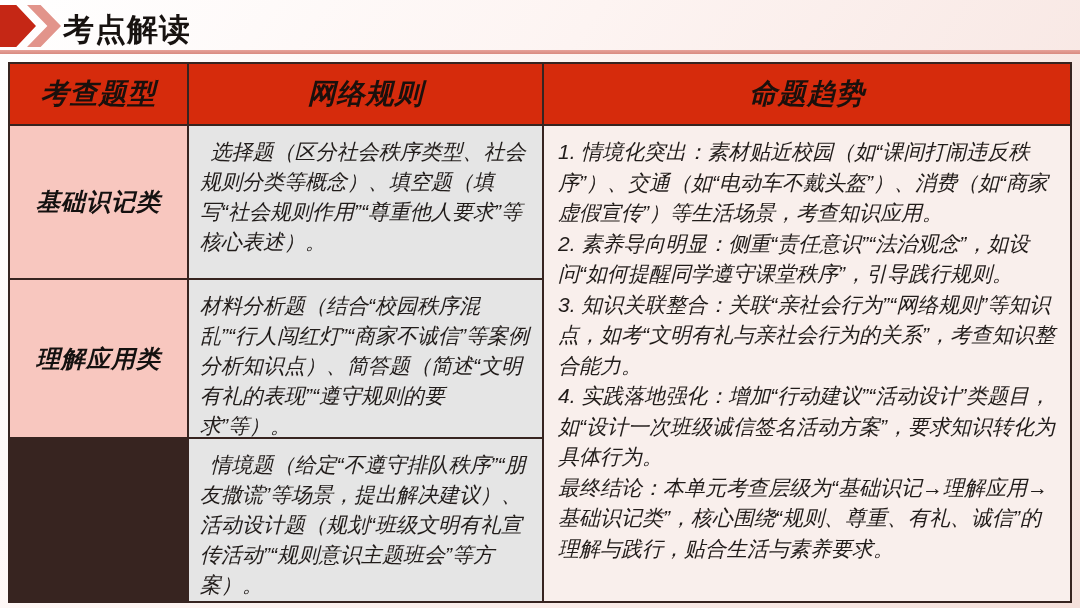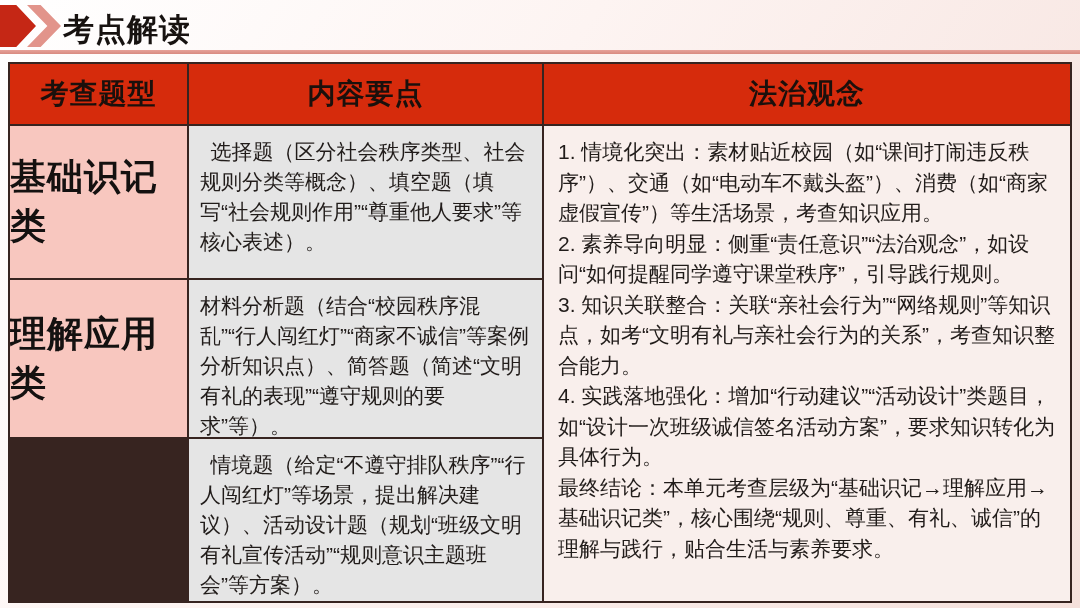--- a/index.html
+++ b/index.html
@@ -34,31 +34,32 @@
 
   
   .table {
     position:absolute; left:8px; top:62px; width:1064px; height:541px;
     display:grid;
     grid-template-columns:177px 353px 1fr;
     grid-template-rows:60px 152px 157px 1fr;
     gap:2px;
     background:#372420;            
     border:2px solid #372420;
+    font-style:italic;
   }
   .cell { overflow:hidden; }
   .th {
     background:#d62b0c;
     display:flex; align-items:center; justify-content:center;
     font-size:28px; font-weight:800; color:#1b100c; letter-spacing:1px;
   }
   .type {
     background:#f8c7bf;
     display:flex; align-items:center; justify-content:center;
-    font-size:36px; font-weight:800; color:#141110; letter-spacing:1px;
+    font-size:24px; font-weight:800; color:#141110; letter-spacing:1px;
   }
   .content {
     background:#e5e5e5;
     font-size:21px; line-height:30px; color:#211c1a;
     padding:11px 10px 8px 11px;
     white-space:pre-wrap;
   }
   .trend {
     background:#f9efec;
     font-size:21px; line-height:30.5px; color:#211c1a;
@@ -82,30 +83,30 @@
       <span class="chev chev-dark"></span>
       <span class="chev chev-light"></span>
     </div>
     <h1 class="title">考点解读</h1>
     <div class="accent-line"></div>
   </header>
 
   <div class="table">
 
     <div class="cell th a-h1">考查题型</div>
-    <div class="cell th a-h2">内容要点</div>
-    <div class="cell th a-h3">法治观念</div>
+    <div class="cell th a-h2">网络规则</div>
+    <div class="cell th a-h3">命题趋势</div>
 
     <div class="cell type a-t1">基础识记类</div>
     <div class="cell content a-c1"> 选择题（区分社会秩序类型、社会规则分类等概念）、填空题（填写“社会规则作用”“尊重他人要求”等核心表述）。</div>
 
     <div class="cell content a-c2">材料分析题（结合“校园秩序混乱”“行人闯红灯”“商家不诚信”等案例分析知识点）、简答题（简述“文明有礼的表现”“遵守规则的要求”等）。</div>
     <div class="cell type a-t2">理解应用类</div>
 
-    <div class="cell content a-c3"> 情境题（给定“不遵守排队秩序”“行人闯红灯”等场景，提出解决建议）、活动设计题（规划“班级文明有礼宣传活动”“规则意识主题班会”等方案）。</div>
+    <div class="cell content a-c3"> 情境题（给定“不遵守排队秩序”“朋友撒谎”等场景，提出解决建议）、活动设计题（规划“班级文明有礼宣传活动”“规则意识主题班会”等方案）。</div>
 
     <div class="cell trend a-trend">
       <p>1. 情境化突出：素材贴近校园（如“课间打闹违反秩序”）、交通（如“电动车不戴头盔”）、消费（如“商家虚假宣传”）等生活场景，考查知识应用。</p>
       <p>2. 素养导向明显：侧重“责任意识”“法治观念”，如设问“如何提醒同学遵守课堂秩序”，引导践行规则。</p>
       <p>3. 知识关联整合：关联“亲社会行为”“网络规则”等知识点，如考“文明有礼与亲社会行为的关系”，考查知识整合能力。</p>
       <p>4. 实践落地强化：增加“行动建议”“活动设计”类题目，如“设计一次班级诚信签名活动方案”，要求知识转化为具体行为。</p>
       <p>最终结论：本单元考查层级为“基础识记→理解应用→基础识记类”，核心围绕“规则、尊重、有礼、诚信”的理解与践行，贴合生活与素养要求。</p>
     </div>
 
   </div>

